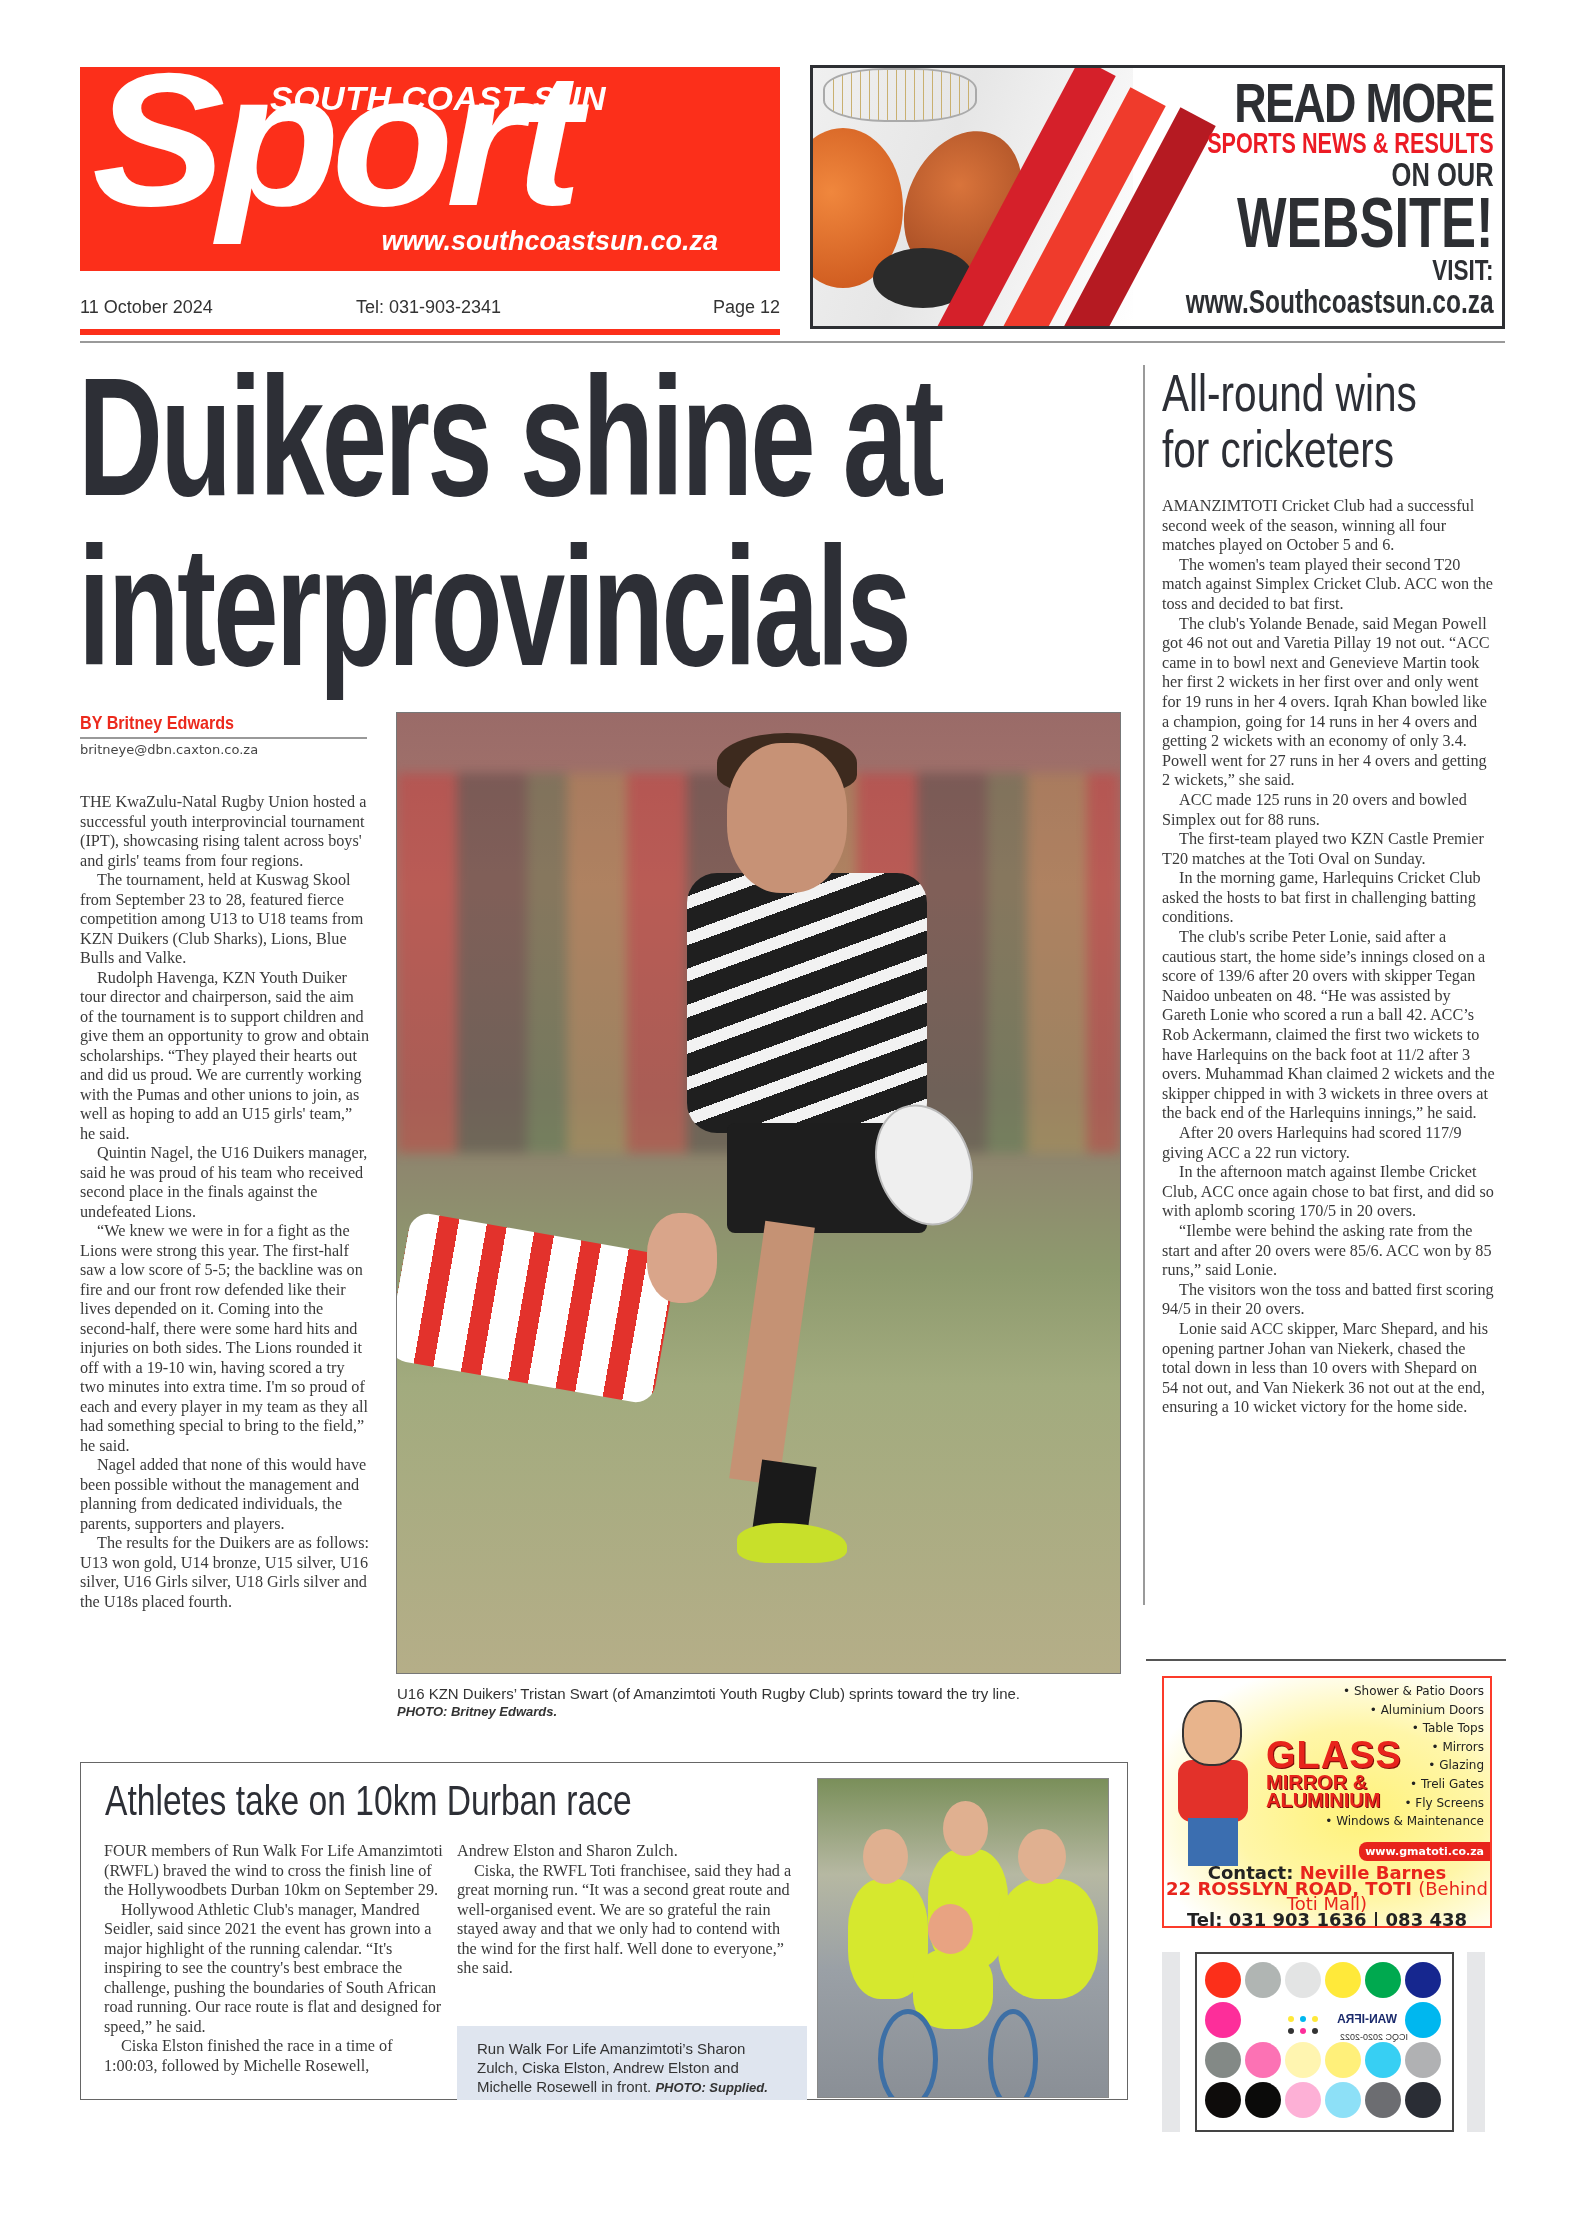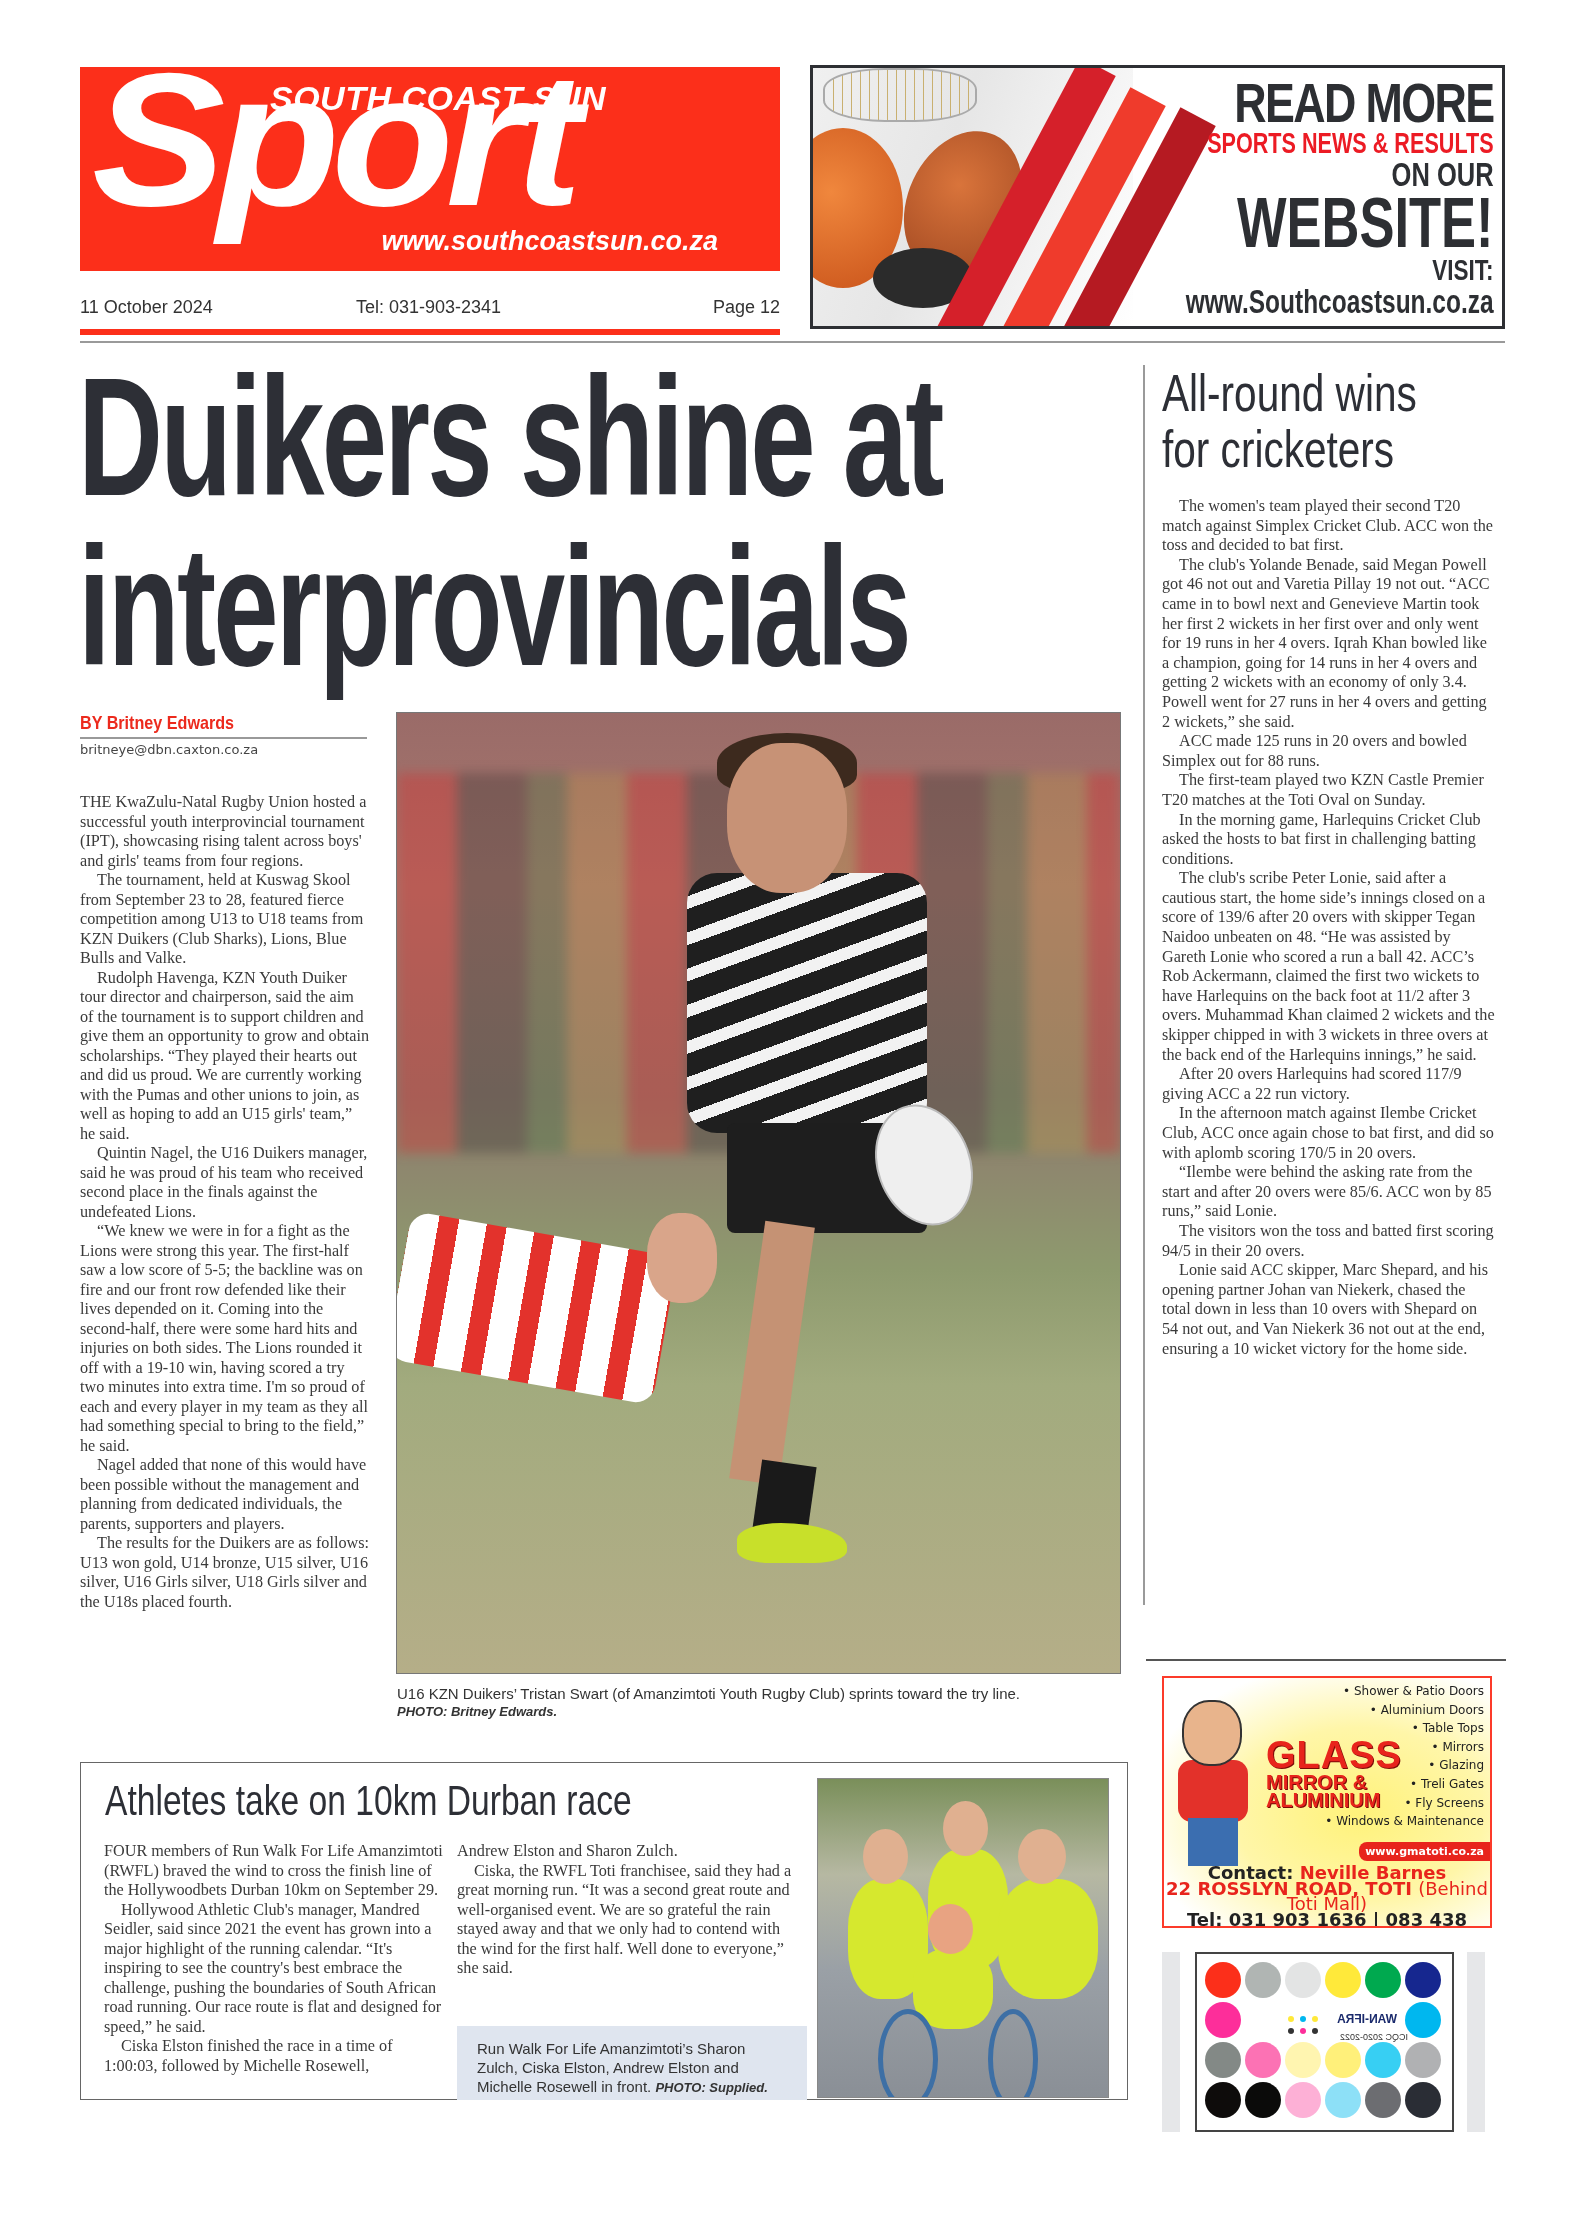--- a/index.html
+++ b/index.html
@@ -178,20 +178,21 @@
 <div class="abs caption">
   <span>U16 KZN Duikers’ Tristan Swart (of Amanzimtoti Youth Rugby Club) sprints toward the try line.</span>
   <span class="credit">PHOTO: Britney Edwards.</span>
 </div>
 
 <div class="abs cricket-title">
   <div>All-round wins</div>
   <div>for cricketers</div>
 </div>
 <div class="abs col-cricket">
+  <p class="first">AMANZIMTOTI Cricket Club had a successful second week of the season, winning all four matches played on October 5 and 6.</p>
   <p>The women's team played their second T20 match against Simplex Cricket Club. ACC won the toss and decided to bat first.</p>
   <p>The club's Yolande Benade, said Megan Powell got 46 not out and Varetia Pillay 19 not out. “ACC came in to bowl next and Genevieve Martin took her first 2 wickets in her first over and only went for 19 runs in her 4 overs. Iqrah Khan bowled like a champion, going for 14 runs in her 4 overs and getting 2 wickets with an economy of only 3.4. Powell went for 27 runs in her 4 overs and getting 2 wickets,” she said.</p>
   <p>ACC made 125 runs in 20 overs and bowled Simplex out for 88 runs.</p>
   <p>The first-team played two KZN Castle Premier T20 matches at the Toti Oval on Sunday.</p>
   <p>In the morning game, Harlequins Cricket Club asked the hosts to bat first in challenging batting conditions.</p>
   <p>The club's scribe Peter Lonie, said after a cautious start, the home side’s innings closed on a score of 139/6 after 20 overs with skipper Tegan Naidoo unbeaten on 48. “He was assisted by Gareth Lonie who scored a run a ball 42. ACC’s Rob Ackermann, claimed the first two wickets to have Harlequins on the back foot at 11/2 after 3 overs. Muhammad Khan claimed 2 wickets and the skipper chipped in with 3 wickets in three overs at the back end of the Harlequins innings,” he said.</p>
   <p>After 20 overs Harlequins had scored 117/9 giving ACC a 22 run victory.</p>
   <p>In the afternoon match against Ilembe Cricket Club, ACC once again chose to bat first, and did so with aplomb scoring 170/5 in 20 overs.</p>
   <p>“Ilembe were behind the asking rate from the start and after 20 overs were 85/6. ACC won by 85 runs,” said Lonie.</p>
   <p>The visitors won the toss and batted first scoring 94/5 in their 20 overs.</p>

